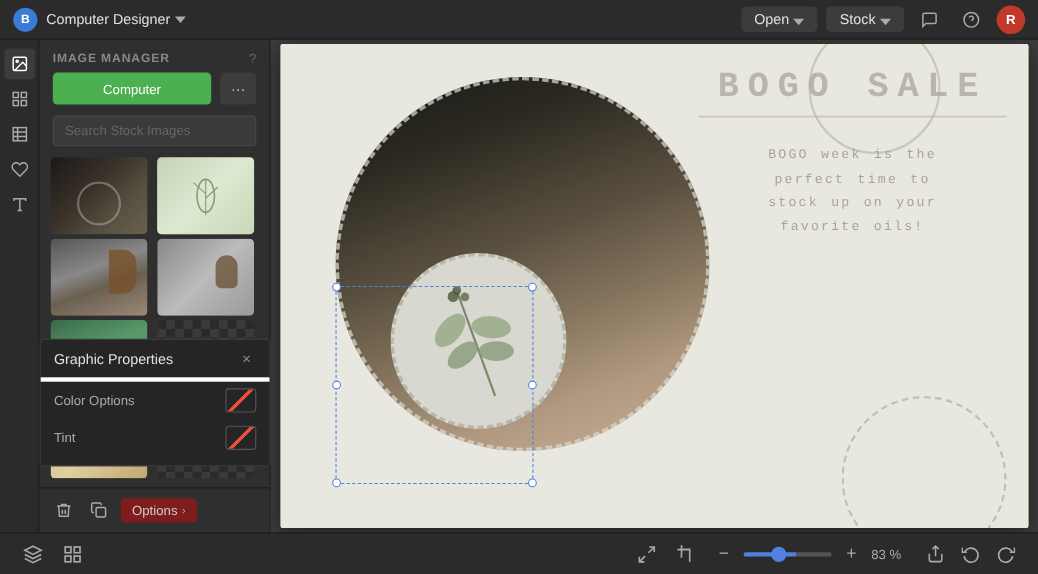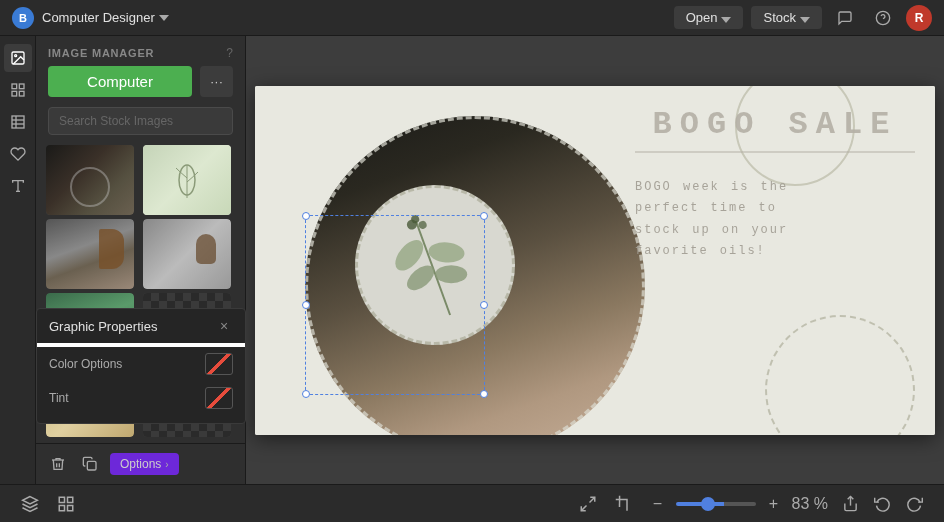--- a/index.html
+++ b/index.html
@@ -23,21 +23,21 @@
     .icon-bar { width: 36px; background: #2b2b2b; display: flex; flex-direction: column; align-items: center; padding-top: 8px; gap: 4px; border-right: 1px solid #1a1a1a; flex-shrink: 0; }
     .icon-bar-btn { width: 28px; height: 28px; display: flex; align-items: center; justify-content: center; border-radius: 4px; cursor: pointer; color: #aaa; font-size: 14px; border: none; background: none; }
     .icon-bar-btn.active { color: #fff; background: #3c3c3c; }
 
     
     .sidebar { width: 210px; background: #2f2f2f; display: flex; flex-direction: column; border-right: 1px solid #1a1a1a; flex-shrink: 0; position: relative; }
     .sidebar-header { padding: 10px 12px 6px; display: flex; align-items: center; justify-content: space-between; }
     .sidebar-title { color: #888; font-size: 11px; font-weight: 600; letter-spacing: 0.8px; text-transform: uppercase; }
     .sidebar-help { color: #666; font-size: 12px; cursor: pointer; }
     .sidebar-actions { display: flex; gap: 8px; padding: 0 12px 10px; }
-    .sidebar-computer-btn { flex: 1; background: #4CAF50; color: white; border: none; border-radius: 4px; padding: 7px 0; font-size: 15px; cursor: pointer; font-weight: 500; }
+    .sidebar-computer-btn { flex: 1; background: #4CAF50; color: white; border: none; border-radius: 4px; padding: 7px 0; font-size: 12px; cursor: pointer; font-weight: 500; }
     .sidebar-more-btn { background: #3c3c3c; border: none; color: #ccc; border-radius: 4px; padding: 7px 10px; cursor: pointer; font-size: 13px; }
     .sidebar-search { margin: 0 12px 10px; background: #3a3a3a; border: 1px solid #4a4a4a; border-radius: 4px; padding: 6px 10px; color: #888; font-size: 12px; width: calc(100% - 24px); outline: none; }
     .sidebar-search::placeholder { color: #666; }
     .image-grid { display: grid; grid-template-columns: 1fr 1fr; gap: 4px; padding: 0 10px; overflow-y: auto; }
     .image-thumb { width: 88px; height: 70px; border-radius: 4px; overflow: hidden; background: #3a3a3a; cursor: pointer; }
 
     
     .thumb-1 { background: linear-gradient(135deg, #222 0%, #444 50%, #2a2a2a 100%); position: relative; }
     .thumb-2 { background: linear-gradient(135deg, #c8d8c0 0%, #e8ead8 50%, #d0d8c8 100%); }
 
@@ -47,56 +47,56 @@
     .graphic-props-title { color: #e0e0e0; font-size: 13px; font-weight: 500; }
     .graphic-props-close { background: none; border: none; color: #888; cursor: pointer; font-size: 14px; line-height: 1; width: 18px; height: 18px; display: flex; align-items: center; justify-content: center; }
     .graphic-props-row { display: flex; align-items: center; justify-content: space-between; padding: 6px 12px; }
     .graphic-props-label { color: #aaa; font-size: 12px; }
     .color-swatch { width: 28px; height: 22px; border: 1px solid #555; border-radius: 3px; cursor: pointer; position: relative; overflow: hidden; }
     .color-swatch-slash { position: absolute; top: 0; left: 0; width: 100%; height: 100%; background: linear-gradient(135deg, transparent 45%, #e74c3c 45%, #e74c3c 55%, transparent 55%); }
 
     
     .sidebar-bottom { position: absolute; bottom: 0; left: 0; width: 100%; display: flex; align-items: center; padding: 8px 10px; gap: 8px; border-top: 1px solid #1a1a1a; background: #2f2f2f; }
     .sidebar-bottom-btn { background: none; border: none; color: #aaa; cursor: pointer; width: 24px; height: 24px; display: flex; align-items: center; justify-content: center; }
-    .options-btn { background: #6d28d9; border: none; color: #ccc; border-radius: 4px; padding: 4px 10px; font-size: 12px; cursor: pointer; display: flex; align-items: center; gap: 4px; }
+    .options-btn { background: #7f1d1d; border: none; color: #ccc; border-radius: 4px; padding: 4px 10px; font-size: 12px; cursor: pointer; display: flex; align-items: center; gap: 4px; }
     .options-arrow { font-size: 10px; color: #aaa; }
 
     
     .canvas-area { flex: 1; background: #3d3d3d; display: flex; align-items: center; justify-content: center; overflow: hidden; position: relative; }
-    .canvas { width: 680px; height: 349px; background: #e8e8e0; position: relative; border-radius: 2px; box-shadow: 0 4px 20px rgba(0,0,0,0.5); overflow: hidden; }
+    .canvas { width: 680px; height: 440px; background: #e8e8e0; position: relative; border-radius: 2px; box-shadow: 0 4px 20px rgba(0,0,0,0.5); overflow: hidden; }
 
     
     .canvas-bg { position: absolute; inset: 0; background: #e8e8e0; }
     .canvas-circle-large { position: absolute; width: 340px; height: 340px; border-radius: 50%; background: #5a5a52; top: 30px; left: 50px; overflow: hidden; }
     .canvas-deco-circle-tr { position: absolute; width: 120px; height: 120px; border-radius: 50%; border: 2px solid #c8c8b8; top: -20px; right: 80px; background: transparent; }
     .canvas-deco-circle-br { position: absolute; width: 150px; height: 150px; border-radius: 50%; border: 2px dashed #c0c0b0; bottom: -30px; right: 20px; background: transparent; }
     .canvas-text-area { position: absolute; right: 20px; top: 20px; width: 280px; }
     .canvas-title { font-family: 'Courier New', monospace; font-size: 32px; font-weight: bold; color: rgba(180,175,165,0.9); letter-spacing: 8px; text-align: center; margin-bottom: 8px; }
     .canvas-date { font-family: 'Courier New', monospace; font-size: 24px; color: rgba(180,175,165,0.9); letter-spacing: 6px; text-align: center; margin-bottom: 12px; }
     .canvas-divider { height: 2px; background: rgba(180,175,165,0.5); margin-bottom: 12px; }
-    .canvas-desc { font-family: 'Courier New', monospace; font-size: 12px; color: rgba(160,155,145,0.9); line-height: 1.8; letter-spacing: 2px; text-align: left; word-spacing: 2px; margin-top: 24px; }
+    .canvas-desc { font-family: 'Courier New', monospace; font-size: 12px; color: rgba(160,155,145,0.9); line-height: 1.8; letter-spacing: 2px; text-align: center; word-spacing: 2px; margin-top: 24px; }
     .canvas-small-circle { position: absolute; width: 160px; height: 160px; border-radius: 50%; border: 3px dashed #b8b8a8; bottom: 90px; left: 100px; background: #d8d8d0; display: flex; align-items: center; justify-content: center; overflow: hidden; }
     .canvas-selection { position: absolute; bottom: 40px; left: 50px; width: 180px; height: 180px; border: 1.5px dashed #5080e0; pointer-events: none; }
     .sel-handle { position: absolute; width: 8px; height: 8px; background: white; border: 1.5px solid #5080e0; border-radius: 50%; }
     .sel-handle.tl { top: -4px; left: -4px; }
     .sel-handle.tr { top: -4px; right: -4px; }
     .sel-handle.bl { bottom: -4px; left: -4px; }
     .sel-handle.br { bottom: -4px; right: -4px; }
     .sel-handle.ml { top: 50%; left: -4px; transform: translateY(-50%); }
     .sel-handle.mr { top: 50%; right: -4px; transform: translateY(-50%); }
 
     
     .bottom-bar { height: 38px; background: #2b2b2b; border-top: 1px solid #1a1a1a; display: flex; align-items: center; padding: 0 16px; gap: 8px; flex-shrink: 0; }
     .bottom-bar-icon { background: none; border: none; color: #aaa; cursor: pointer; width: 28px; height: 28px; display: flex; align-items: center; justify-content: center; border-radius: 4px; font-size: 15px; }
     .bottom-spacer { flex: 1; }
     .zoom-controls { display: flex; align-items: center; gap: 6px; }
     .zoom-btn { background: none; border: none; color: #aaa; cursor: pointer; font-size: 16px; width: 24px; height: 24px; display: flex; align-items: center; justify-content: center; }
     .zoom-slider { -webkit-appearance: none; appearance: none; width: 80px; height: 4px; border-radius: 2px; background: linear-gradient(to right, #5080e0 0%, #5080e0 60%, #555 60%, #555 100%); outline: none; cursor: pointer; }
     .zoom-slider::-webkit-slider-thumb { -webkit-appearance: none; appearance: none; width: 14px; height: 14px; border-radius: 50%; background: #5080e0; cursor: pointer; }
-    .zoom-text { color: #aaa; font-size: 16px; min-width: 36px; }
+    .zoom-text { color: #aaa; font-size: 12px; min-width: 36px; }
     .bottom-right-btns { display: flex; gap: 4px; }
 
     
     .leaf-svg { position: absolute; width: 130px; height: 130px; top: 10px; left: 10px; }
   </style>
 </head>
 <body>
 
 <div class="topbar">
   <div class="topbar-logo">

